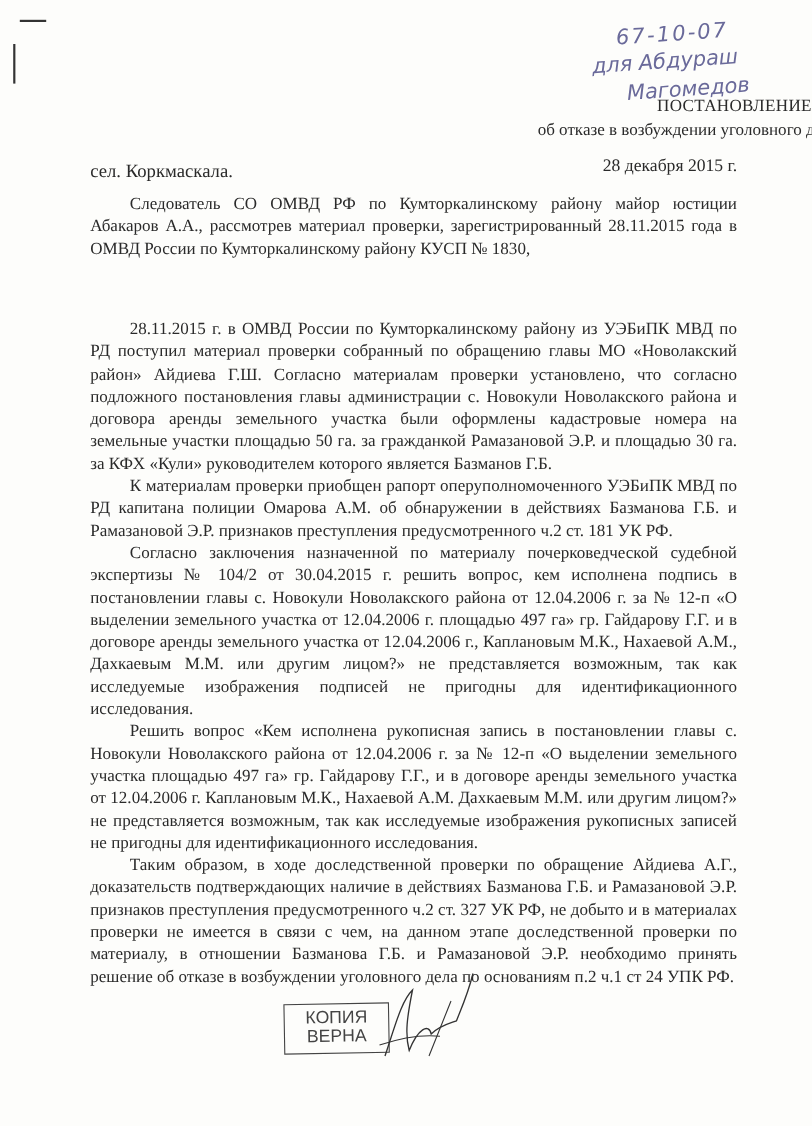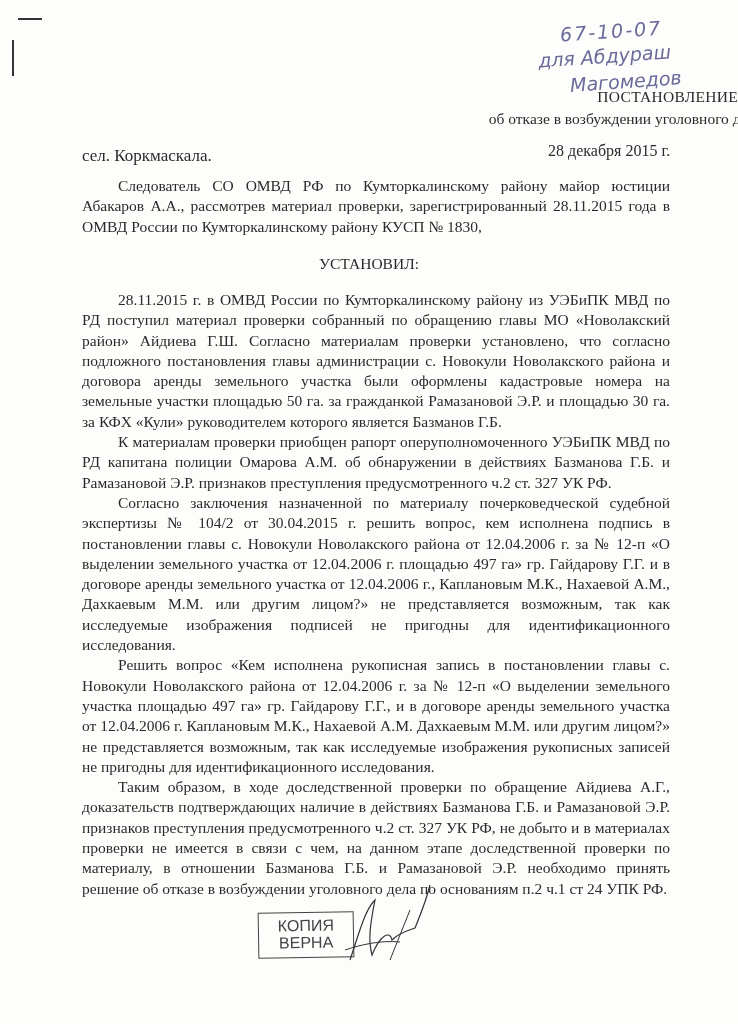--- a/index.html
+++ b/index.html
@@ -42,25 +42,24 @@
   <div class="title t1">ПОСТАНОВЛЕНИЕ</div>
   <div class="title t2">об отказе в возбуждении  уголовного дела.</div>
 
   <div class="place">сел. Коркмаскала.</div>
   <div class="date">28 декабря 2015 г.</div>
 
   <div class="body p-intro">
     <p class="p">Следователь СО ОМВД РФ по Кумторкалинскому району майор юстиции Абакаров А.А., рассмотрев материал проверки, зарегистрированный 28.11.2015 года в ОМВД России по Кумторкалинскому району КУСП № 1830,</p>
   </div>
 
-  <div class="heading">УСТАНОВИЛ:</div>
 
   <div class="body p-main">
     <p class="p">28.11.2015 г. в ОМВД России по Кумторкалинскому району из УЭБиПК МВД по РД поступил материал проверки собранный по обращению главы МО «Новолакский район» Айдиева Г.Ш.  Согласно материалам проверки установлено, что согласно подложного постановления главы администрации с. Новокули Новолакского района и договора аренды земельного участка  были оформлены кадастровые номера на земельные участки площадью 50 га. за гражданкой Рамазановой Э.Р. и площадью 30 га. за КФХ  «Кули» руководителем которого является Базманов Г.Б.</p>
-    <p class="p">К материалам проверки приобщен рапорт оперуполномоченного УЭБиПК МВД по РД  капитана полиции Омарова А.М.   об обнаружении в действиях Базманова Г.Б. и Рамазановой Э.Р. признаков преступления предусмотренного ч.2 ст. 327 УК РФ.</p>
+    <p class="p">К материалам проверки приобщен рапорт оперуполномоченного УЭБиПК МВД по РД  капитана полиции Омарова А.М.   об обнаружении в действиях Базманова Г.Б. и Рамазановой Э.Р. признаков преступления предусмотренного ч.2 ст. 181 УК РФ.</p>
     <p class="p">Согласно заключения назначенной по материалу почерковедческой судебной экспертизы № 104/2 от 30.04.2015 г. решить вопрос, кем исполнена подпись в постановлении главы с. Новокули Новолакского района  от 12.04.2006 г. за № 12-п «О выделении земельного участка от 12.04.2006 г.  площадью  497 га» гр. Гайдарову Г.Г. и в договоре аренды земельного участка от 12.04.2006 г., Каплановым М.К., Нахаевой А.М., Дахкаевым М.М. или другим лицом?» не представляется возможным, так как исследуемые изображения  подписей не пригодны для идентификационного исследования.</p>
     <p class="p">Решить вопрос «Кем исполнена рукописная запись в постановлении главы с. Новокули Новолакского района от 12.04.2006 г. за № 12-п «О выделении земельного участка площадью 497 га» гр. Гайдарову Г.Г., и в договоре аренды земельного участка от 12.04.2006 г. Каплановым М.К., Нахаевой А.М. Дахкаевым М.М.  или другим лицом?» не представляется возможным, так как исследуемые изображения рукописных записей не пригодны для идентификационного исследования.</p>
     <p class="p">Таким образом, в ходе доследственной проверки по обращение Айдиева А.Г., доказательств подтверждающих наличие в действиях Базманова Г.Б. и Рамазановой Э.Р. признаков преступления предусмотренного ч.2 ст. 327 УК РФ, не добыто и в материалах проверки не имеется в связи с чем, на данном этапе доследственной проверки по материалу, в отношении Базманова Г.Б. и Рамазановой Э.Р. необходимо принять решение об отказе в возбуждении уголовного дела по основаниям п.2 ч.1 ст 24 УПК РФ.</p>
   </div>
 
   <div class="stamp">
     <div>КОПИЯ</div>
     <div>ВЕРНА</div>
   </div>
 

